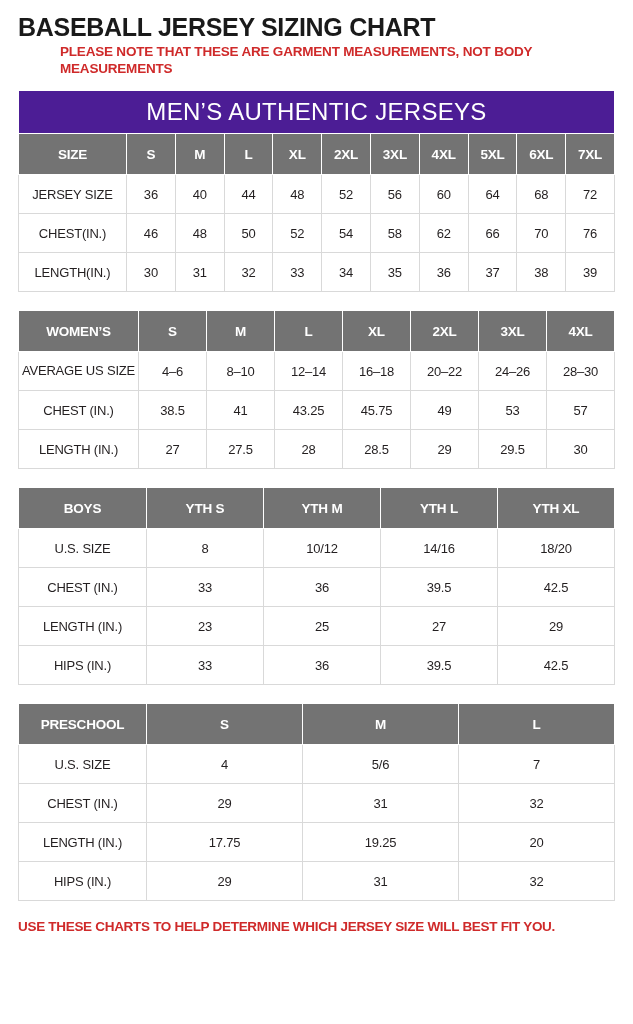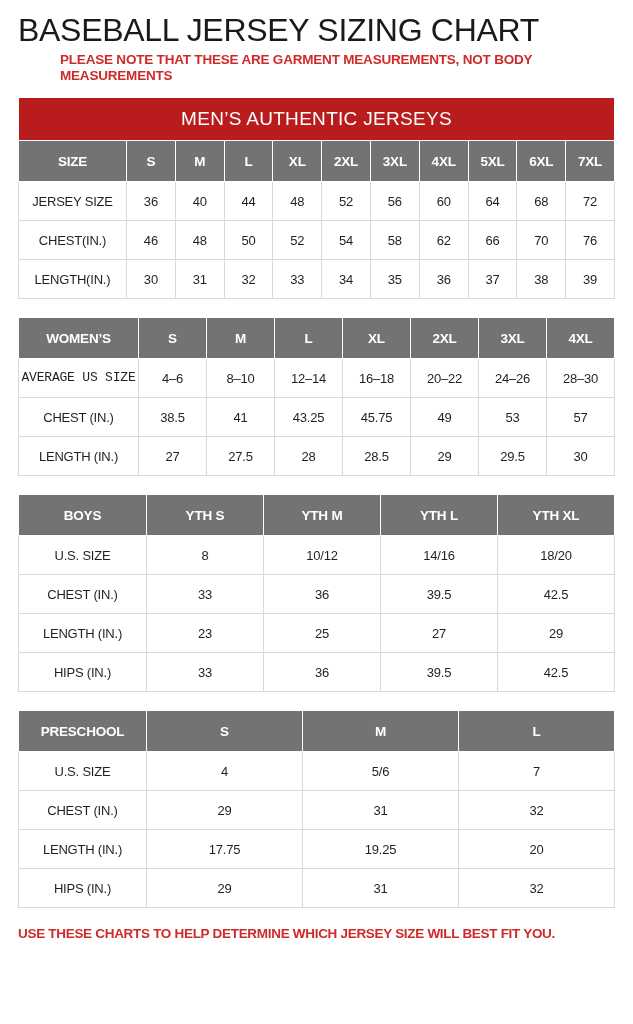--- a/index.html
+++ b/index.html
@@ -15,22 +15,22 @@
     overflow: hidden;
   }
   .page {
     width: 633px;
     height: 1024px;
     box-sizing: border-box;
     padding: 14px 18px 8px 18px;
     position: relative;
   }
   .title {
-    font-size: 32px;
-    font-weight: normal;
+    font-size: 25px;
+    font-weight: bold;
     letter-spacing: -0.3px;
     line-height: 1.05;
     margin: 0 0 4px 0;
     color: #1a1a1a;
   }
   .note {
     color: #cf2a2a;
     font-size: 13.5px;
     font-weight: bold;
     line-height: 1.25;
@@ -51,23 +51,23 @@
     font-size: 13px;
     font-weight: normal;
     color: #231f20;
     background: #ffffff;
     padding: 0;
     height: 38px;
     letter-spacing: -0.2px;
   }
   
   .banner td {
-    background: #b91c1c;
+    background: #4c1d95;
     color: #ffffff;
-    font-size: 19px;
+    font-size: 24px;
     letter-spacing: 0.3px;
     height: 42px;
   }
   
   .hdr td {
     background: #737373;
     color: #ffffff;
     font-weight: bold;
     font-size: 13.5px;
     height: 40px;
@@ -84,21 +84,20 @@
   
   table.grid td {
     border: 1px solid #d9d9d9;
   }
   table.grid tr.banner td,
   table.grid tr.hdr td {
     border: 1px solid #ffffff;
   }
   .two-line {
     line-height: 1.15;
-    font-family: Liberation Mono, monospace;
   }
   .footer {
     color: #cf2a2a;
     font-size: 13.5px;
     font-weight: bold;
     letter-spacing: -0.3px;
     margin-top: 16px;
   }
   
   .mens col.c0 { width: 108px; }

